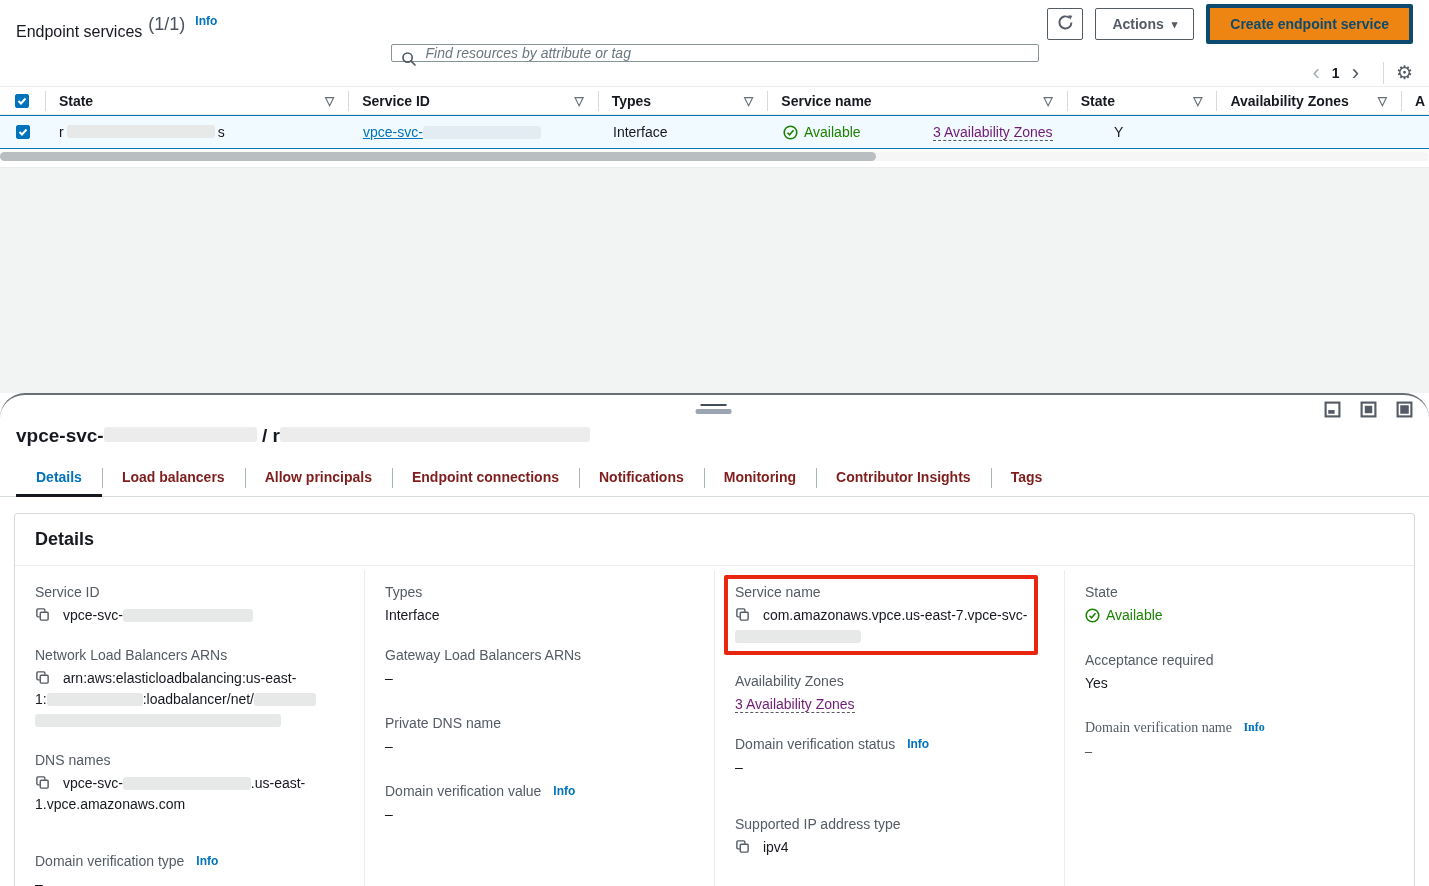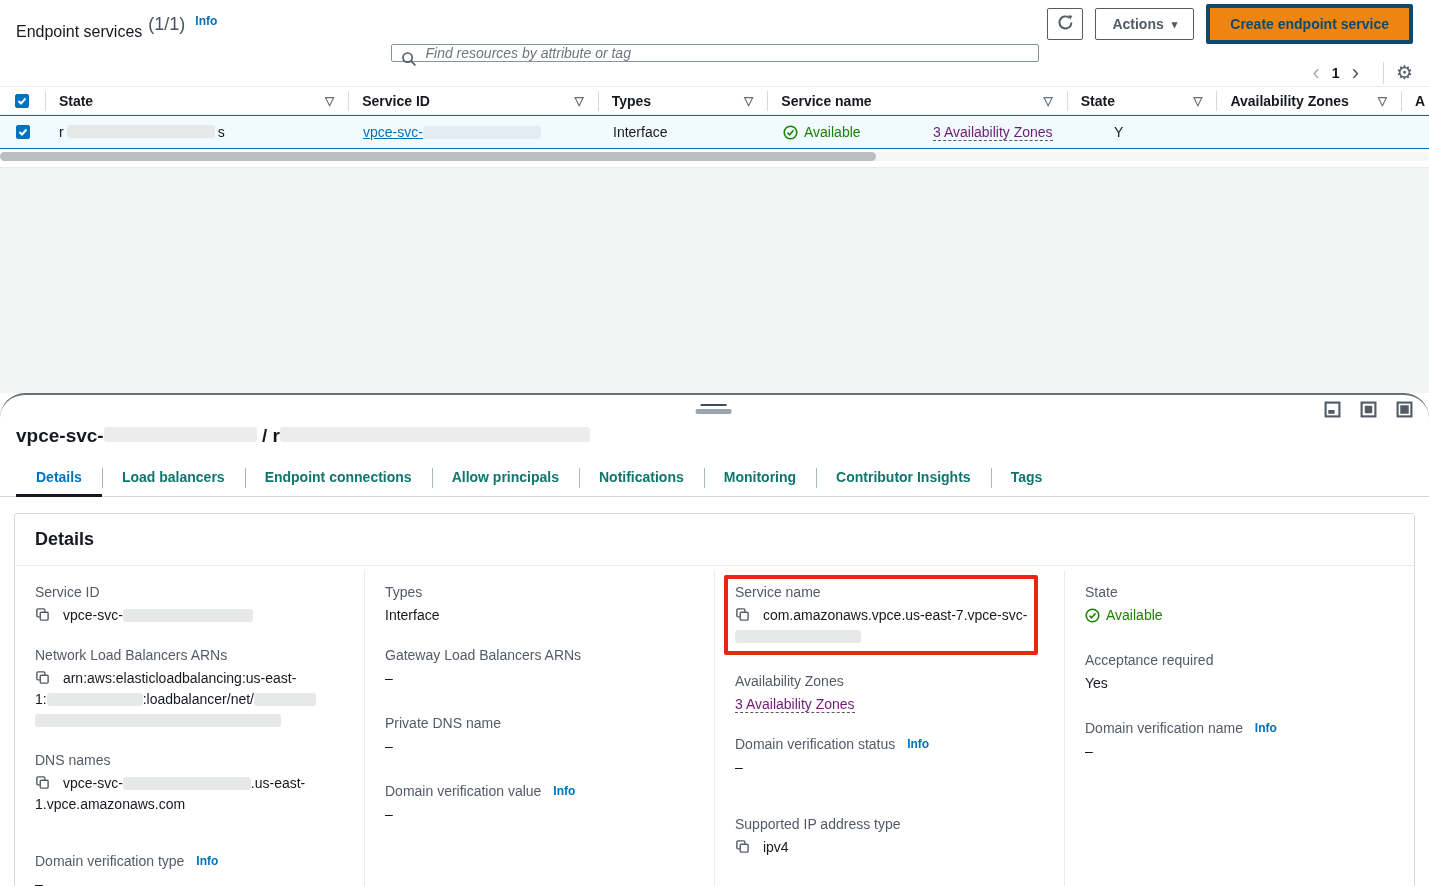--- a/index.html
+++ b/index.html
@@ -74,21 +74,21 @@
   .drag-handle { position:absolute; top:9px; left:50%; transform:translateX(-54%); width:36px; cursor:row-resize; }
   .drag-handle .bar1 { height:2px; width:26px; background:#414d5c; margin:0 auto 3px auto; }
   .drag-handle .bar2 { height:5px; width:36px; background:#9aa5b1; border-radius:2px; }
   .panel-size-icons { position:absolute; top:6px; right:16px; display:flex; gap:19px; }
   .panel-size-icons svg { cursor:pointer; }
 
   .panel-title-row { padding:30px 16px 8px 16px; font-size:19px; font-weight:bold; }
   .title-redact { display:inline-block; height:15px; background:#ececec; border-radius:3px; vertical-align:middle; position:relative; top:-2px; }
 
   .tabs { display:flex; border-bottom:1px solid #d5dbdb; padding:0 16px; margin-top:4px; }
-  .tab { padding:10px 20px 11px 20px; font-weight:bold; color:#0f766e; position:relative; cursor:pointer; white-space:nowrap; }
+  .tab { padding:10px 20px 11px 20px; font-weight:bold; color:#7f1d1d; position:relative; cursor:pointer; white-space:nowrap; }
   .tab + .tab::before { content:""; position:absolute; left:0; top:9px; height:20px; width:1px; background:#aab7b8; }
   .tab.active { color:#0073bb; }
   .tab.active::after { content:""; position:absolute; left:0; right:0; bottom:-1px; height:3px; background:#16191f; }
 
   
   .card { margin:16px 14px 8px 14px; border:1px solid #d5dbdb; border-radius:3px; background:#fff; }
   .card-header { padding:15px 20px; border-bottom:1px solid #eaeded; }
   .card-header h2 { font-size:18px; font-weight:bold; }
   .card-body { display:flex; align-items:stretch; padding:4px 0 14px 0; }
   .dcol { flex:1; padding:14px 20px; position:relative; }
@@ -251,22 +251,22 @@
 
   <div class="panel-title-row">
     <span>vpce-svc-</span><span class="title-redact" style="width:153px;"></span>
     <span>/</span>
     <span>r</span><span class="title-redact" style="width:310px;"></span>
   </div>
 
   <div class="tabs">
     <div class="tab active">Details</div>
     <div class="tab">Load balancers</div>
+    <div class="tab">Allow principals</div>
     <div class="tab">Endpoint connections</div>
-    <div class="tab">Allow principals</div>
     <div class="tab">Notifications</div>
     <div class="tab">Monitoring</div>
     <div class="tab">Contributor Insights</div>
     <div class="tab">Tags</div>
   </div>
 
   <div class="card">
     <div class="card-header">
       <h2>Details</h2>
     </div>
@@ -395,21 +395,21 @@
                 <polyline points="4.8,8.3 7,10.4 11.2,5.6" fill="none" stroke="#1d8102" stroke-width="1.7"></polyline>
               </svg>
               <span>Available</span>
             </span>
           </div>
         </div>
         <div class="field" style="margin-top:26px;">
           <div class="flabel">Acceptance required</div>
           <div class="fvalue">Yes</div>
         </div>
-        <div class="field" style="margin-top:26px;">
+        <div class="field" style="margin-top:26px;font-family:Liberation Serif, serif;">
           <div class="flabel">
             <span>Domain verification name</span>
             <span class="finfo">Info</span>
           </div>
           <div class="fvalue">–</div>
         </div>
       </div>
 
     </div>
   </div>

